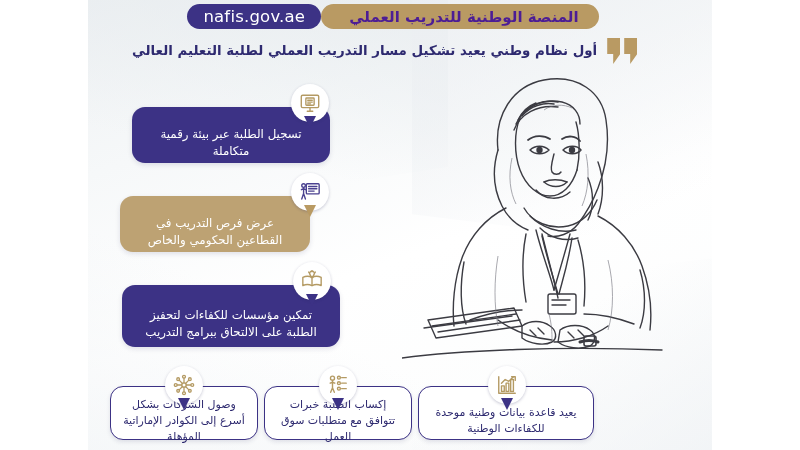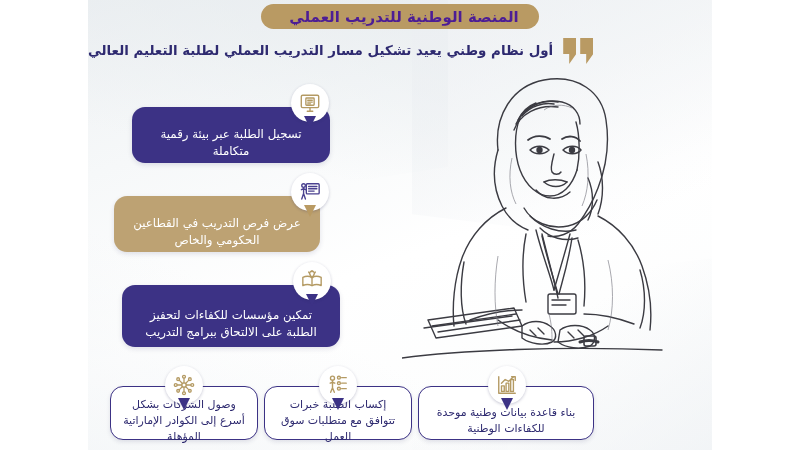--- a/index.html
+++ b/index.html
@@ -66,20 +66,21 @@
   #subtitle-row {
     position:absolute; top:38px; left:0; right:10px;
     display:flex; flex-direction:row-reverse; align-items:center;
     justify-content:flex-start; gap:10px; z-index:25;
     padding-right:8px;
   }
   #subtitle-text {
     color:#2e2a70; font-size:13.4px; font-weight:bold;
     line-height:1.35; direction:rtl; text-align:right;
     max-width:540px;
+    padding-left:44px;
   }
   #quote-mark { display:flex; gap:4px; flex-direction:row; }
   #quote-mark span {
     display:block; width:13px; height:26px; background:#b99a63;
     clip-path:polygon(0 0,100% 0,100% 62%,46% 100%,46% 62%,0 62%);
   }
 
   
   #illustration {
     position:absolute; right:10px; top:58px;
@@ -100,21 +101,21 @@
 
   .card.navy { background:#3c3285; color:#ffffff; }
   .card.gold { background:#bda273; color:#ffffff; }
   .card.ghost {
     background:#ffffff; color:#2e2a70;
     border:1.6px solid #3c3285; box-shadow:0 2px 4px rgba(40,40,90,.12);
   }
 
   
   #card-1 { left:44px; top:107px;  width:198px; height:56px; font-size:11.8px; }
-  #card-2 { left:26px; top:196px;  width:206px; height:56px; font-size:11.8px; }
+  #card-2 { left:32px; top:196px;  width:190px; height:56px; font-size:11.8px; }
   #card-3 { left:34px; top:285px;  width:218px; height:62px; font-size:11.8px; }
 
   
   #card-4 { left:330px; top:386px; width:176px; height:54px; font-size:11px; }
   #card-5 { left:176px; top:386px; width:148px; height:54px; font-size:11px; }
   #card-6 { left:22px;  top:386px; width:148px; height:54px; font-size:11px; }
 
   
   .pin {
     position:absolute; z-index:24;
@@ -235,20 +236,21 @@
           <path d="M184 96 C188 116 186 134 180 148"></path>
           <path d="M142 52 C150 46 162 46 170 50"></path>
           <path d="M96 198 C92 222 92 248 96 268"></path>
           <path d="M206 202 C212 226 212 252 206 272"></path>
           <path d="M146 252 C150 266 150 276 150 282"></path>
         </g>
       </svg>
     </div>
 
     <div id="header-bar">
+      <div class="pill" id="brand-pill">nafis.gov.ae</div>
       <div class="pill" id="title-pill">المنصة الوطنية للتدريب العملي</div>
     </div>
 
     <div id="subtitle-row">
       <div id="subtitle-text">أول نظام وطني يعيد تشكيل مسار التدريب العملي لطلبة التعليم العالي</div>
       <div id="quote-mark">
         <span></span>
           <span></span>
       </div>
     </div>
@@ -293,21 +295,21 @@
           <path d="M12 8v9"></path>
           <path d="M10 5.2a2.5 2.5 0 1 1 4 0c0 .9-.6 1.3-.8 1.9h-2.4c-.2-.6-.8-1-.8-1.9z"></path>
           <path d="M11 8.3h2"></path>
           <path d="M12 1v1M8.4 2.2l.6.9M15.6 2.2l-.6.9"></path>
         </svg>
       </div>
       <div class="tail"></div>
     </div>
 
     <div class="card ghost" id="card-4">
-      <div class="txt">بناء قاعدة بيانات وطنية موحدة للكفاءات الوطنية</div>
+      <div class="txt">يعيد قاعدة بيانات وطنية موحدة للكفاءات الوطنية</div>
     </div>
     <div class="pin" id="pin-4">
       <div class="bulb">
         <svg viewBox="0 0 24 24" fill="none" stroke="#b49a63" stroke-width="1.5" stroke-linecap="round" stroke-linejoin="round">
           <path d="M3 3v18h18"></path>
           <rect x="6" y="13" width="3" height="6"></rect>
           <rect x="11" y="10" width="3" height="9"></rect>
           <rect x="16" y="6" width="3" height="13"></rect>
           <path d="M6 10l4-4 4 2 5-5"></path>
           <path d="M17 3h4v4"></path>

